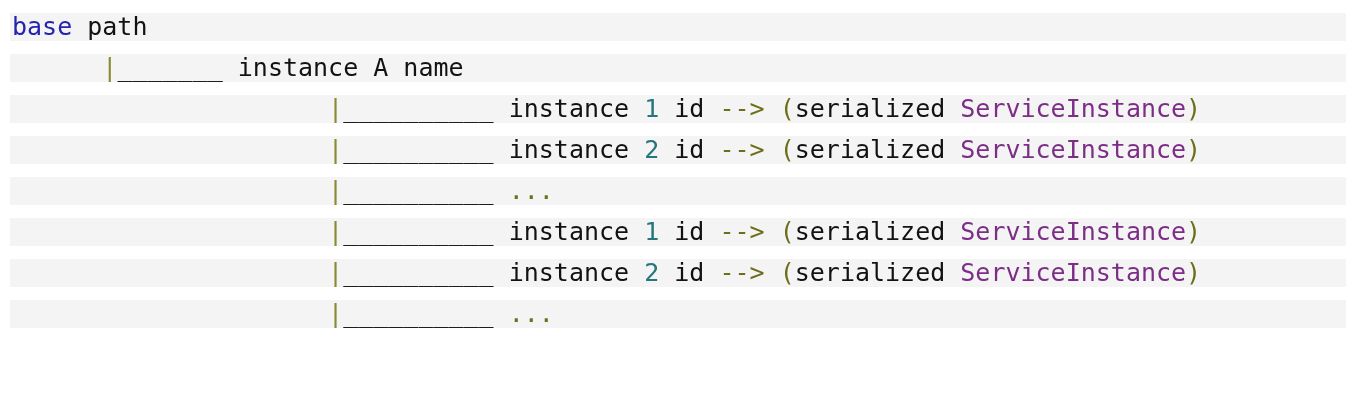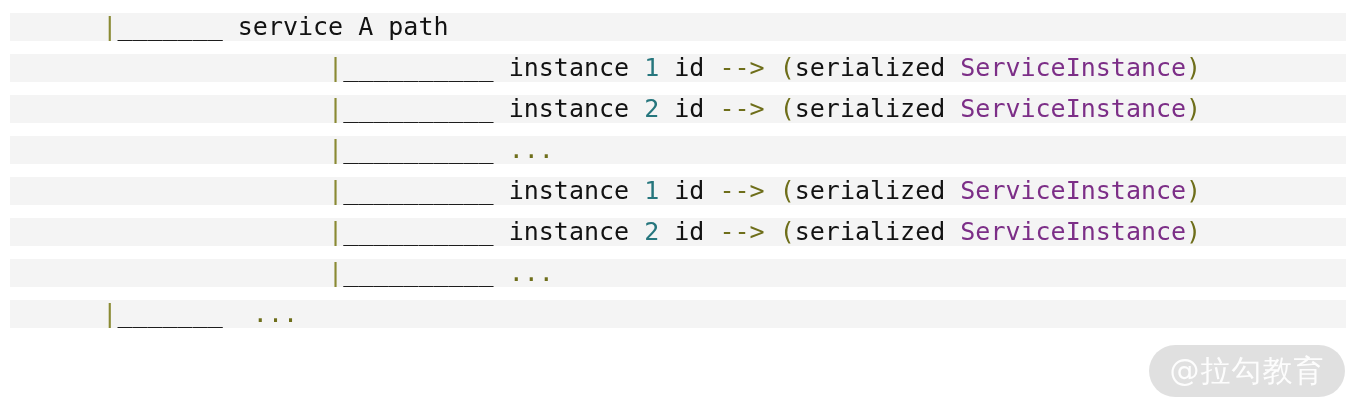--- a/index.html
+++ b/index.html
@@ -46,25 +46,22 @@
     font-family: "DejaVu Sans", "Liberation Sans", sans-serif;
     letter-spacing: 1px;
     user-select: none;
   }
 </style>
 </head>
 <body>
 
 <div class="screen">
   <div class="code" id="code-block">
-      <div class="line"><span style="color: rgb(18, 18, 18);">      </span><span style="color: rgb(138, 138, 51);">|</span><span style="color: rgb(18, 18, 18);">_______ service A path</span></div>
+      <div class="line"><span style="color: rgb(36, 36, 174);">base</span><span style="color: rgb(18, 18, 18);"> path</span></div>
+      <div class="line"><span style="color: rgb(18, 18, 18);">      </span><span style="color: rgb(138, 138, 51);">|</span><span style="color: rgb(18, 18, 18);">_______ instance A name</span></div>
       <div class="line"><span style="color: rgb(18, 18, 18);">                     </span><span style="color: rgb(138, 138, 51);">|</span><span style="color: rgb(18, 18, 18);">__________ instance </span><span style="color: rgb(38, 118, 125);">1</span><span style="color: rgb(18, 18, 18);"> id </span><span style="color: rgb(110, 110, 26);">--&gt;</span><span style="color: rgb(18, 18, 18);"> </span><span style="color: rgb(110, 110, 26);">(</span><span style="color: rgb(18, 18, 18);">serialized </span><span style="color: rgb(124, 46, 135);">ServiceInstance</span><span style="color: rgb(110, 110, 26);">)</span></div>
       <div class="line"><span style="color: rgb(18, 18, 18);">                     </span><span style="color: rgb(138, 138, 51);">|</span><span style="color: rgb(18, 18, 18);">__________ instance </span><span style="color: rgb(38, 118, 125);">2</span><span style="color: rgb(18, 18, 18);"> id </span><span style="color: rgb(110, 110, 26);">--&gt;</span><span style="color: rgb(18, 18, 18);"> </span><span style="color: rgb(110, 110, 26);">(</span><span style="color: rgb(18, 18, 18);">serialized </span><span style="color: rgb(124, 46, 135);">ServiceInstance</span><span style="color: rgb(110, 110, 26);">)</span></div>
       <div class="line"><span style="color: rgb(18, 18, 18);">                     </span><span style="color: rgb(138, 138, 51);">|</span><span style="color: rgb(18, 18, 18);">__________ </span><span style="color: rgb(110, 110, 26);">...</span></div>
       <div class="line"><span style="color: rgb(18, 18, 18);">                     </span><span style="color: rgb(138, 138, 51);">|</span><span style="color: rgb(18, 18, 18);">__________ instance </span><span style="color: rgb(38, 118, 125);">1</span><span style="color: rgb(18, 18, 18);"> id </span><span style="color: rgb(110, 110, 26);">--&gt;</span><span style="color: rgb(18, 18, 18);"> </span><span style="color: rgb(110, 110, 26);">(</span><span style="color: rgb(18, 18, 18);">serialized </span><span style="color: rgb(124, 46, 135);">ServiceInstance</span><span style="color: rgb(110, 110, 26);">)</span></div>
       <div class="line"><span style="color: rgb(18, 18, 18);">                     </span><span style="color: rgb(138, 138, 51);">|</span><span style="color: rgb(18, 18, 18);">__________ instance </span><span style="color: rgb(38, 118, 125);">2</span><span style="color: rgb(18, 18, 18);"> id </span><span style="color: rgb(110, 110, 26);">--&gt;</span><span style="color: rgb(18, 18, 18);"> </span><span style="color: rgb(110, 110, 26);">(</span><span style="color: rgb(18, 18, 18);">serialized </span><span style="color: rgb(124, 46, 135);">ServiceInstance</span><span style="color: rgb(110, 110, 26);">)</span></div>
       <div class="line"><span style="color: rgb(18, 18, 18);">                     </span><span style="color: rgb(138, 138, 51);">|</span><span style="color: rgb(18, 18, 18);">__________ </span><span style="color: rgb(110, 110, 26);">...</span></div>
-      <div class="line"><span style="color: rgb(18, 18, 18);">      </span><span style="color: rgb(138, 138, 51);">|</span><span style="color: rgb(18, 18, 18);">_______  </span><span style="color: rgb(110, 110, 26);">...</span></div>
     </div>
-  <div class="watermark">
-    <span>@拉勾教育</span>
-  </div>
 </div>
 
 </body></html>

